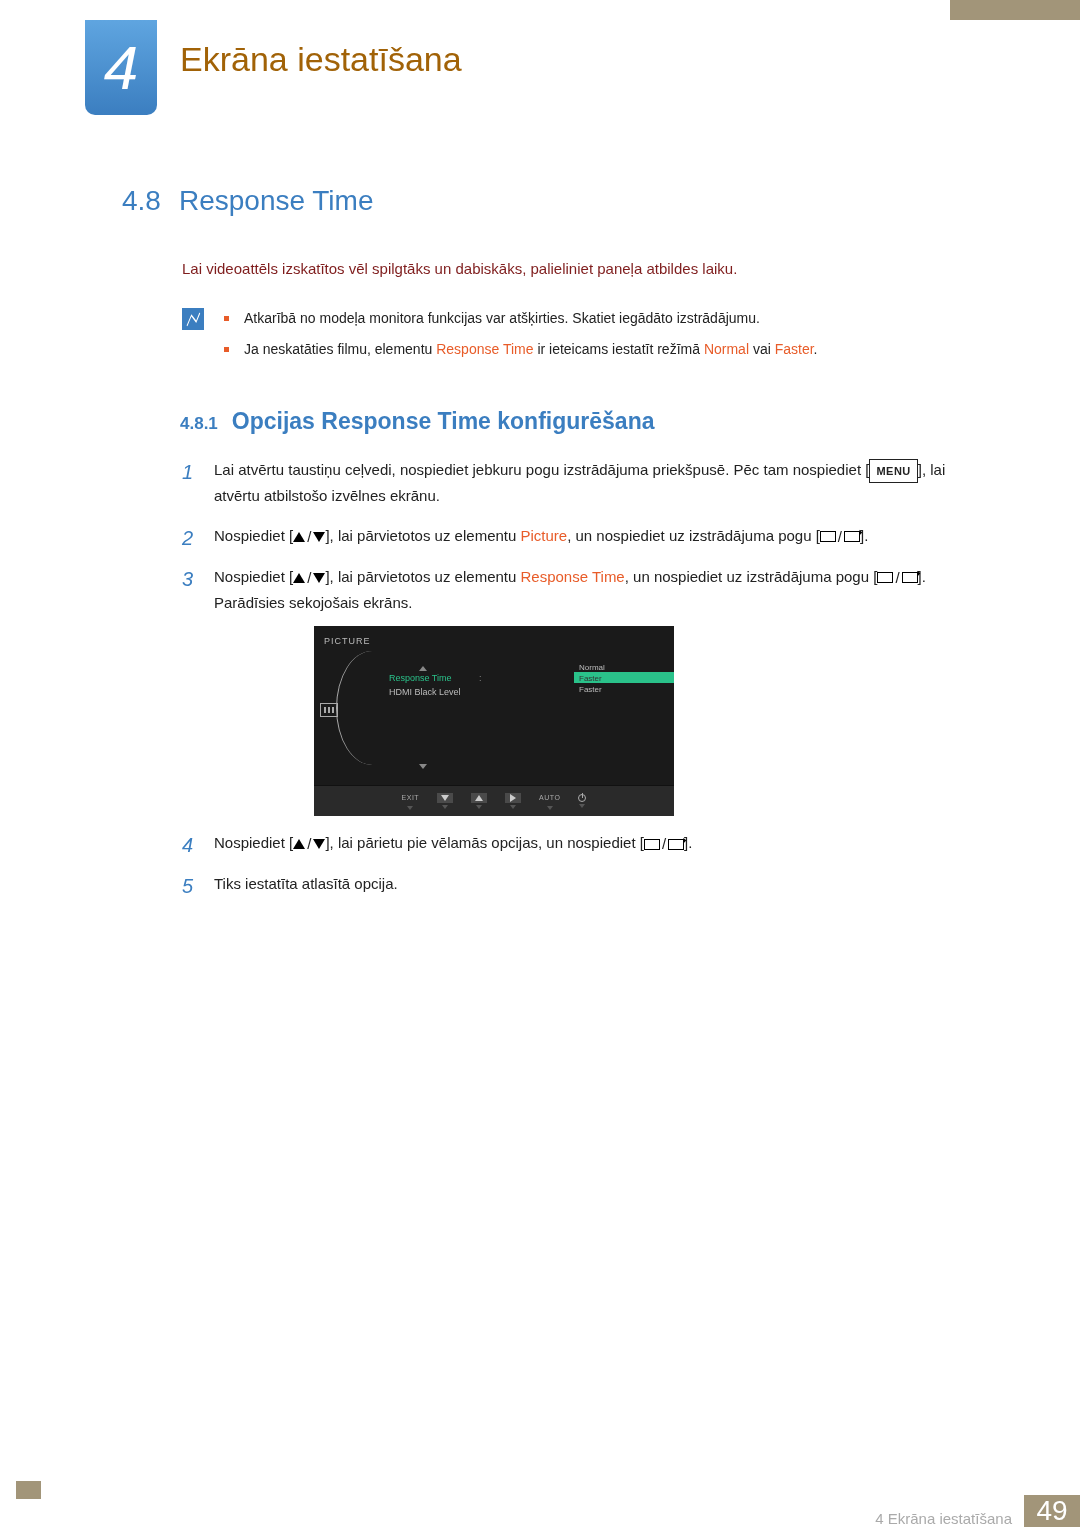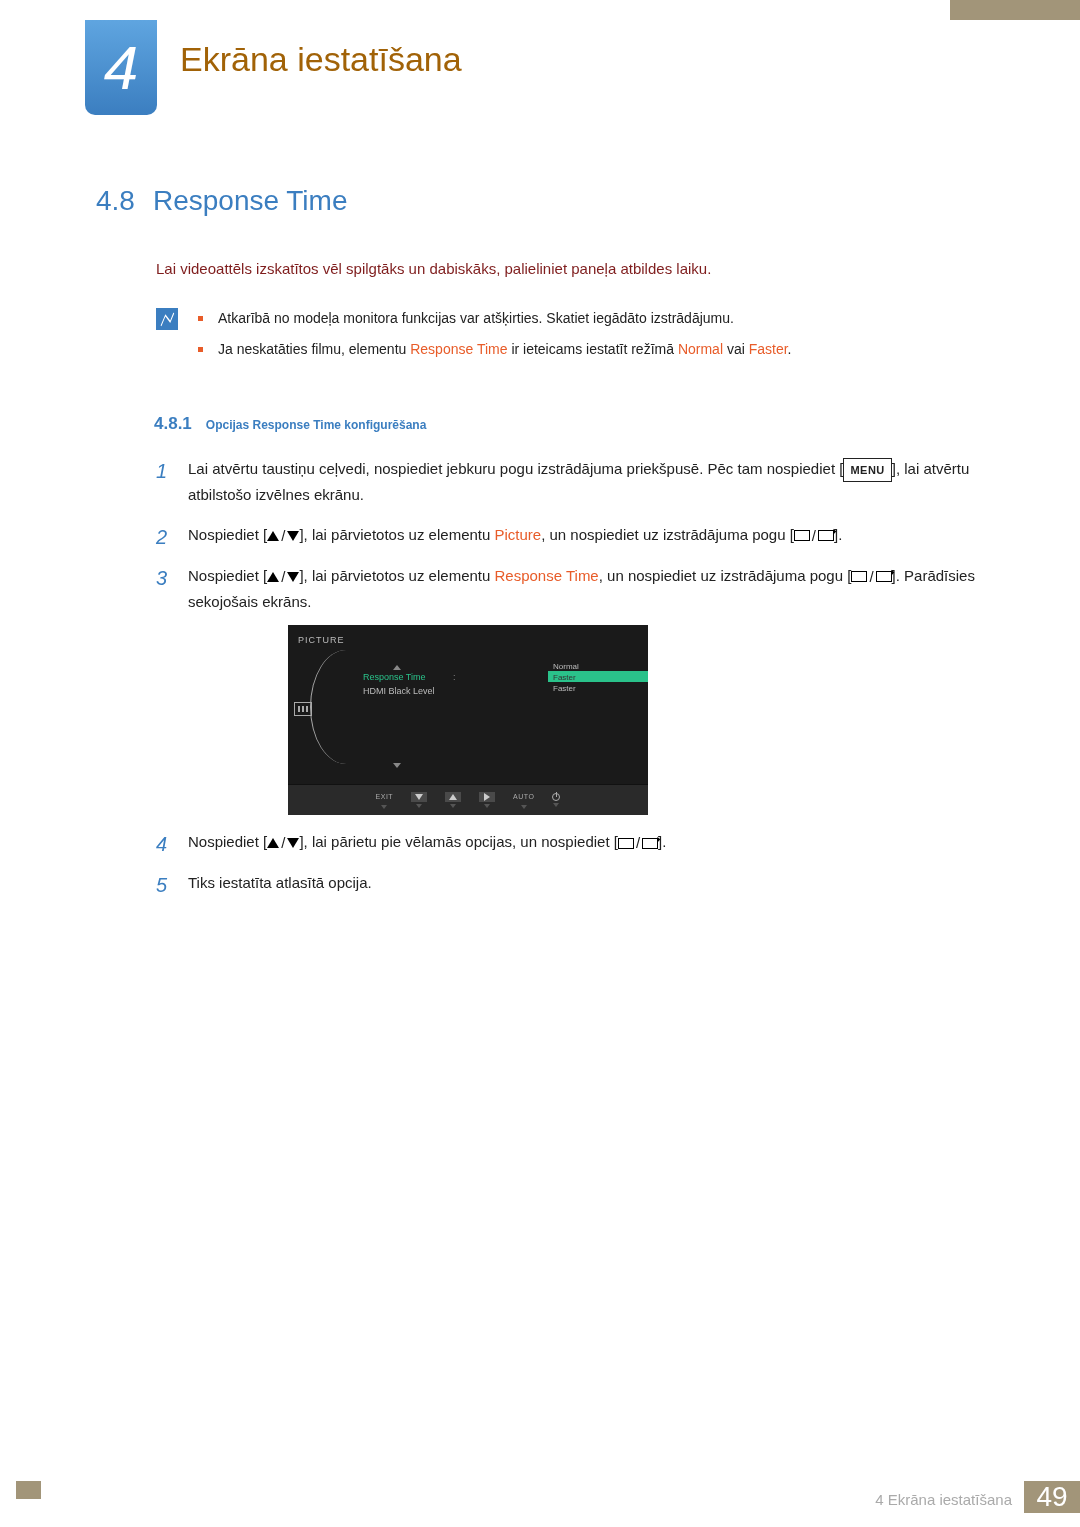--- a/index.html
+++ b/index.html
@@ -41,21 +41,21 @@
   .chapter-title {
     position: absolute;
     top: 40px; left: 180px;
     font-size: 34px;
     color: #a16207;
     font-weight: 400;
   }
   .content {
     position: absolute;
     top: 185px;
-    left: 96px;
+    left: 122px;
     right: 95px;
   }
   .section-row {
     display: flex;
     align-items: baseline;
     gap: 18px;
     margin-bottom: 40px;
   }
   .section-number {
     font-size: 28px;
@@ -122,21 +122,21 @@
     margin-bottom: 22px;
     align-items: baseline;
   }
   .subsection-number {
     font-size: 17px;
     color: #3b7ec0;
     font-weight: 700;
     margin-top: 16px;
   }
   .subsection-title {
-    font-size: 12px;
+    font-size: 23px;
     color: #3b7ec0;
     font-weight: 700;
   }
   .steps {
     margin-left: 60px;
     list-style: none;
     counter-reset: step;
   }
   .steps > li {
     position: relative;
@@ -298,21 +298,21 @@
     border-left: 3px solid transparent;
     border-right: 3px solid transparent;
     border-top: 4px solid #555;
   }
   .footer {
     position: absolute;
     bottom: 0; left: 16px; right: 0;
     height: 46px;
     display: flex;
     justify-content: flex-end;
-    align-items: flex-start;
+    align-items: flex-end;
     margin-top: 16px;
   }
   .footer-accent {
     position: absolute;
     left: 0; top: 0;
     height: 18px; width: 25px;
     background: #a29579;
   }
   .footer-text {
     color: #aaa;

